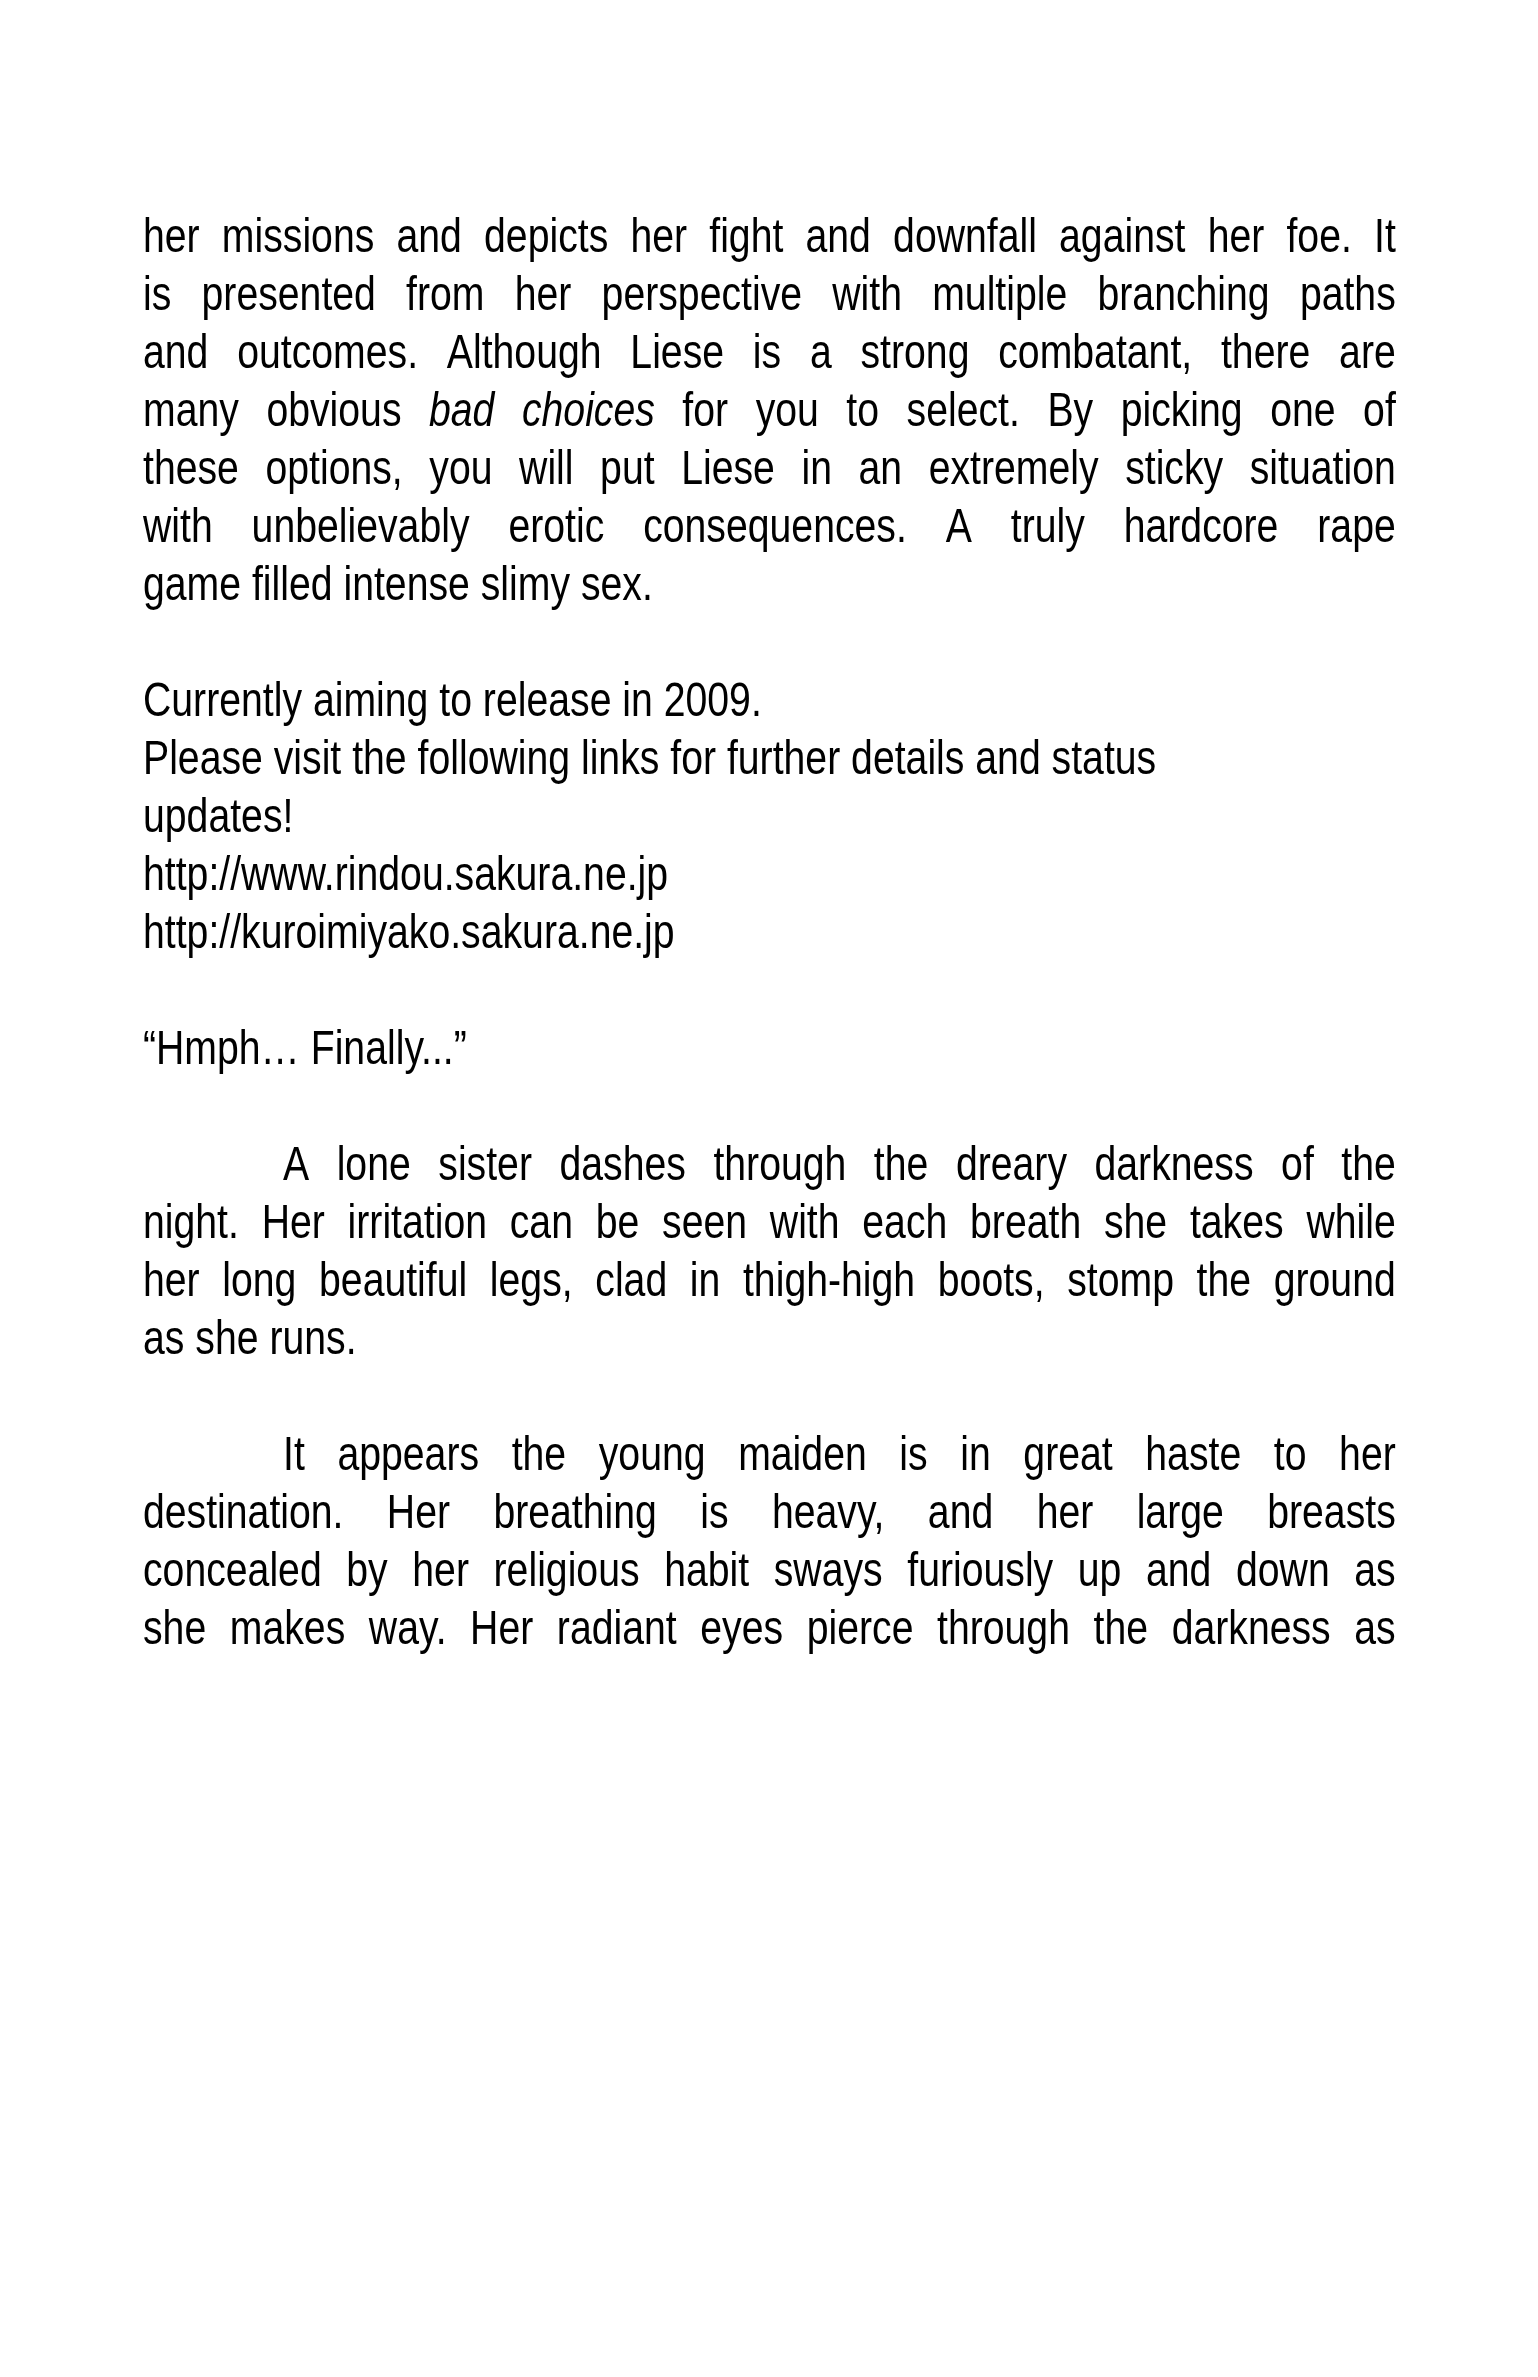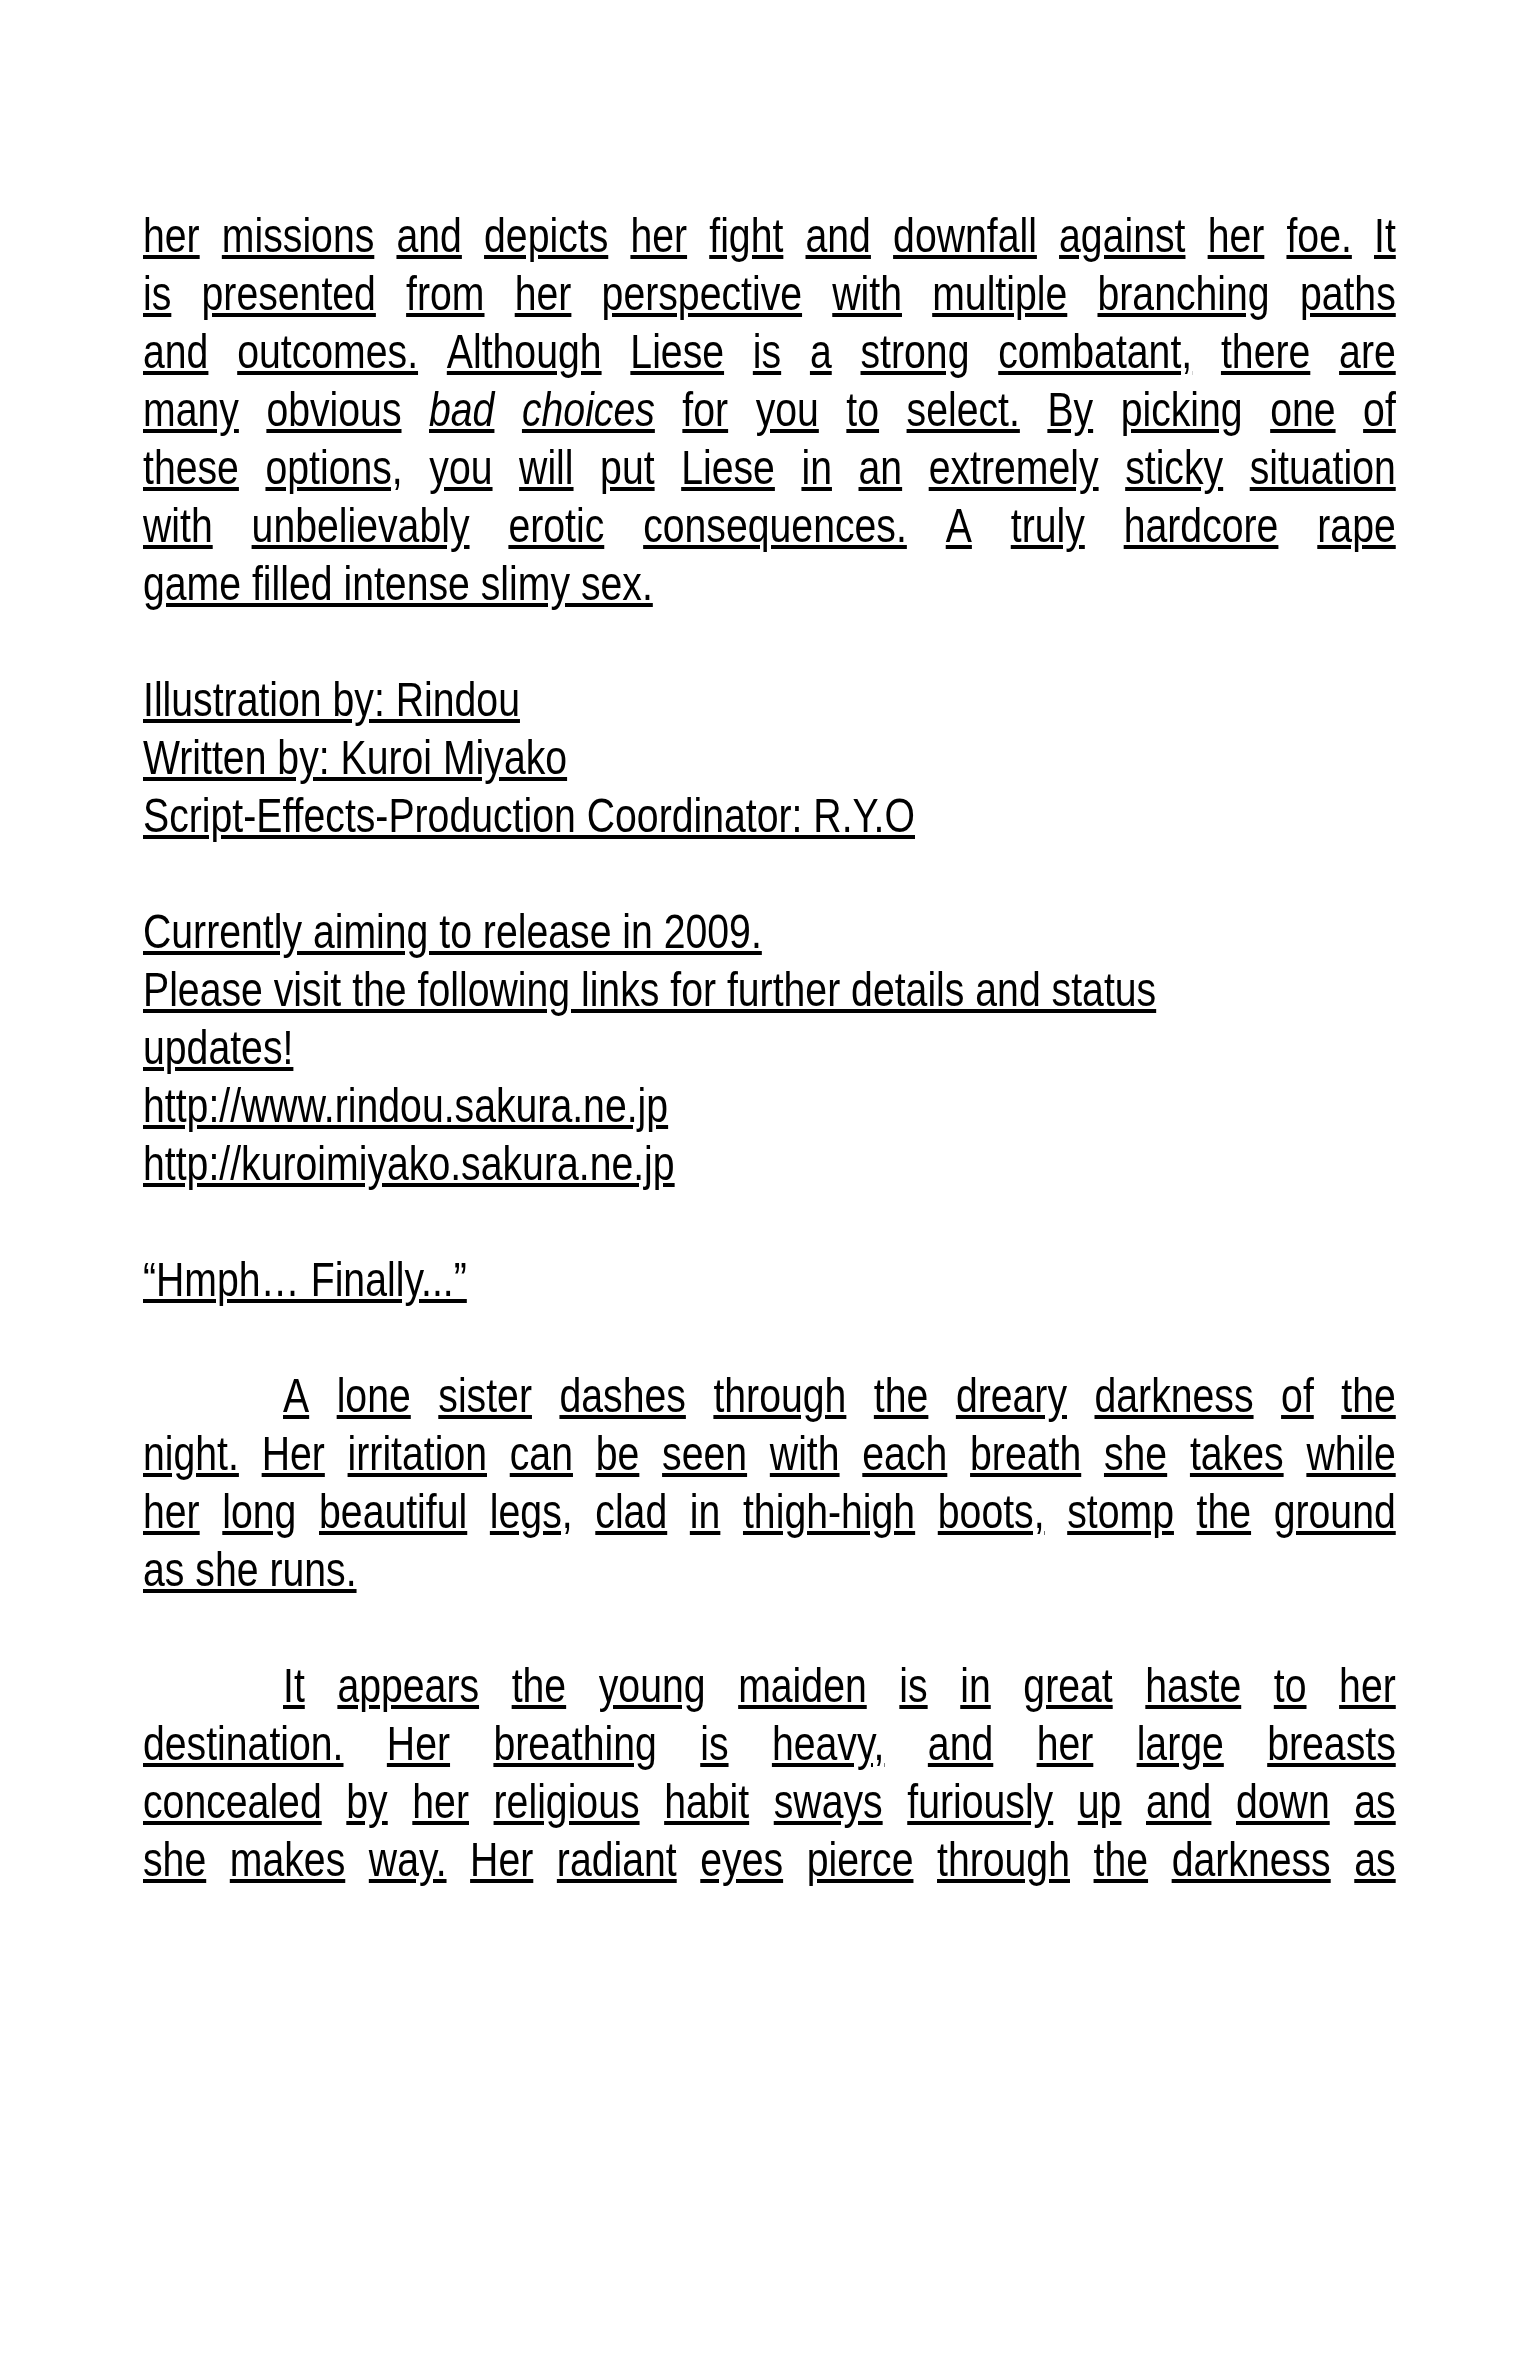--- a/index.html
+++ b/index.html
@@ -14,21 +14,20 @@
     background: #ffffff;
     overflow: hidden;
     font-family: "Liberation Sans", "DejaVu Sans", sans-serif;
     color: #000000;
   }
   .text-column {
     position: absolute;
     left: 143px;
     top: 206px;
     width: 1253px;
-    text-decoration: underline;
   }
   .block {
     margin-bottom: 58px;
   }
   .line {
     font-size: 49px;
     line-height: 58px;
     height: 58px;
     white-space: pre;
     width: 1566px;                 
@@ -125,25 +124,20 @@
           <span>erotic</span>
           <span>consequences.</span>
           <span>A</span>
           <span>truly</span>
           <span>hardcore</span>
           <span>rape</span>
         </div>
         <div class="line">game filled intense slimy sex.</div>
       </div>
       <div class="block">
-        <div class="line">Illustration by: Rindou</div>
-        <div class="line">Written by: Kuroi Miyako</div>
-        <div class="line">Script-Effects-Production Coordinator: R.Y.O</div>
-      </div>
-      <div class="block">
         <div class="line">Currently aiming to release in 2009.</div>
         <div class="line">Please visit the following links for further details and status</div>
         <div class="line">updates!</div>
         <div class="line">http://www.rindou.sakura.ne.jp</div>
         <div class="line">http://kuroimiyako.sakura.ne.jp</div>
       </div>
       <div class="block">
         <div class="line">“Hmph… Finally...”</div>
       </div>
       <div class="block">

